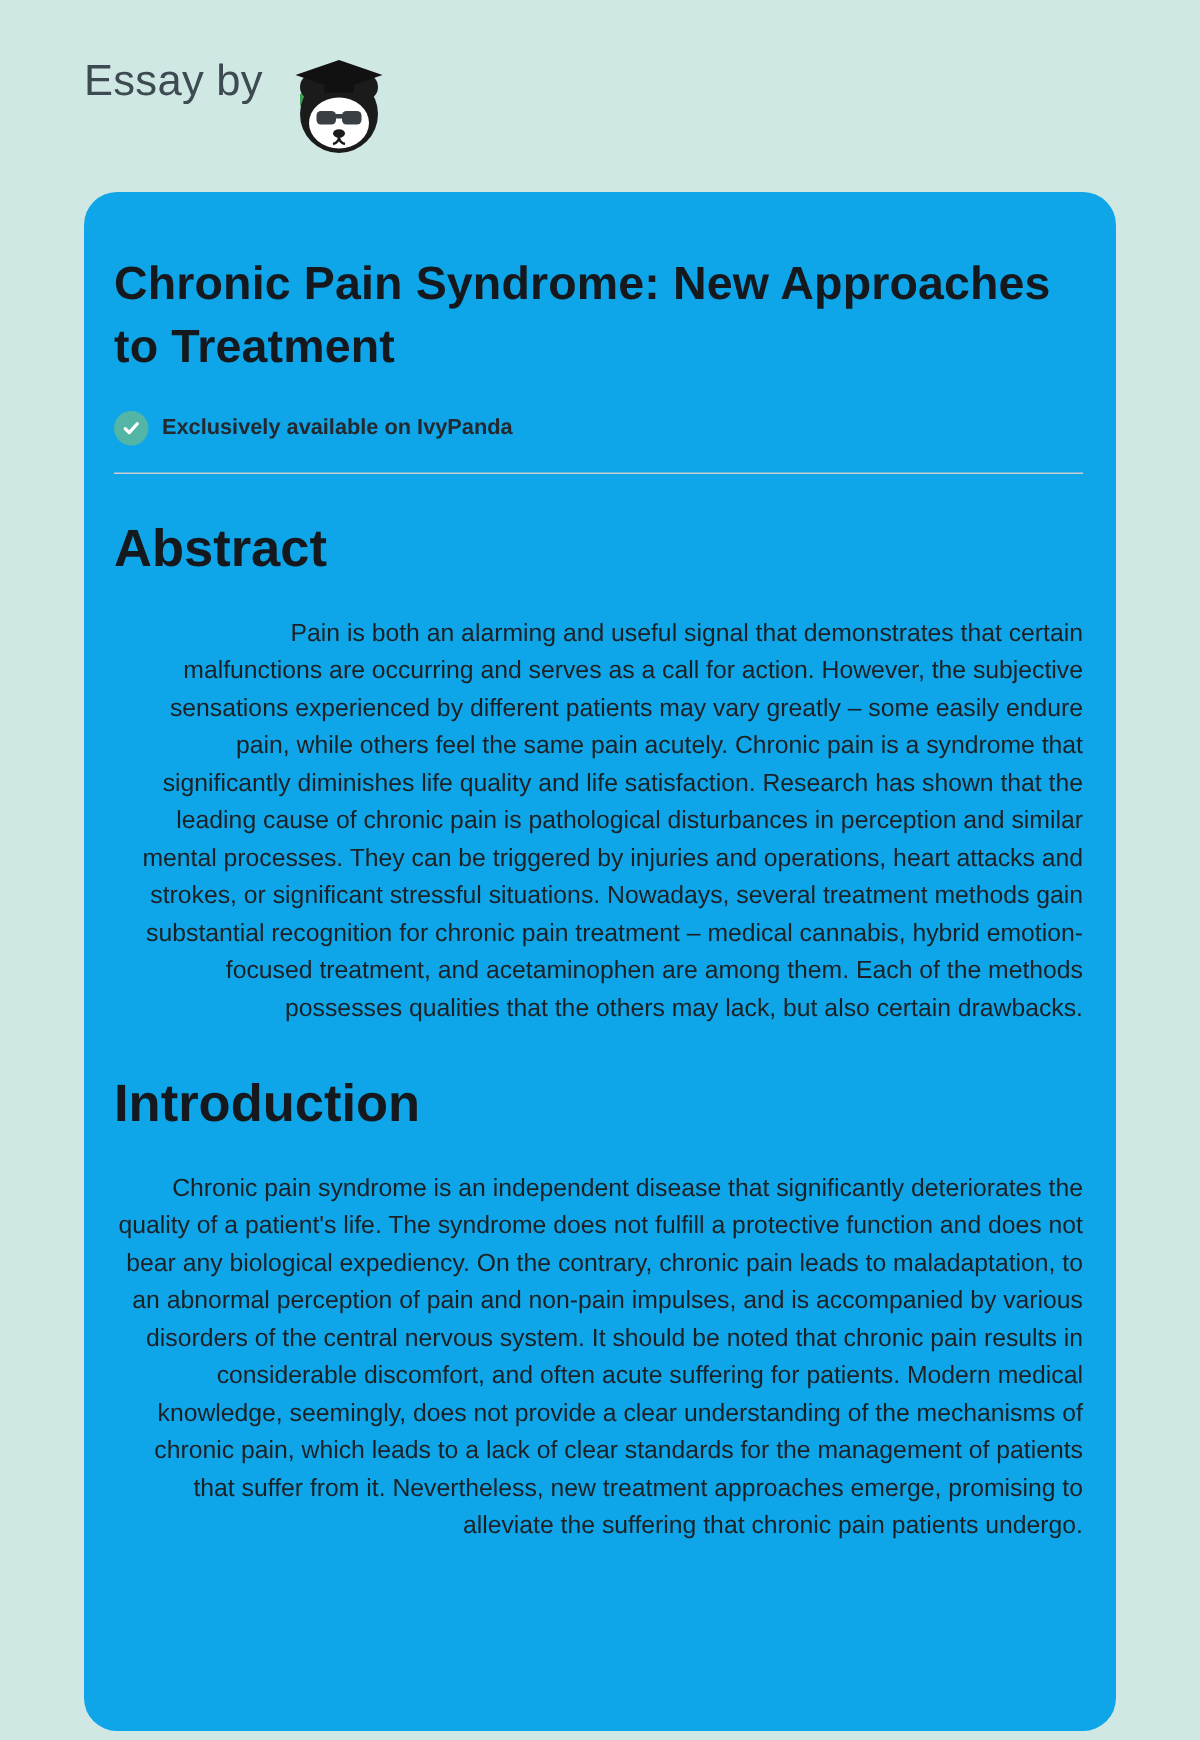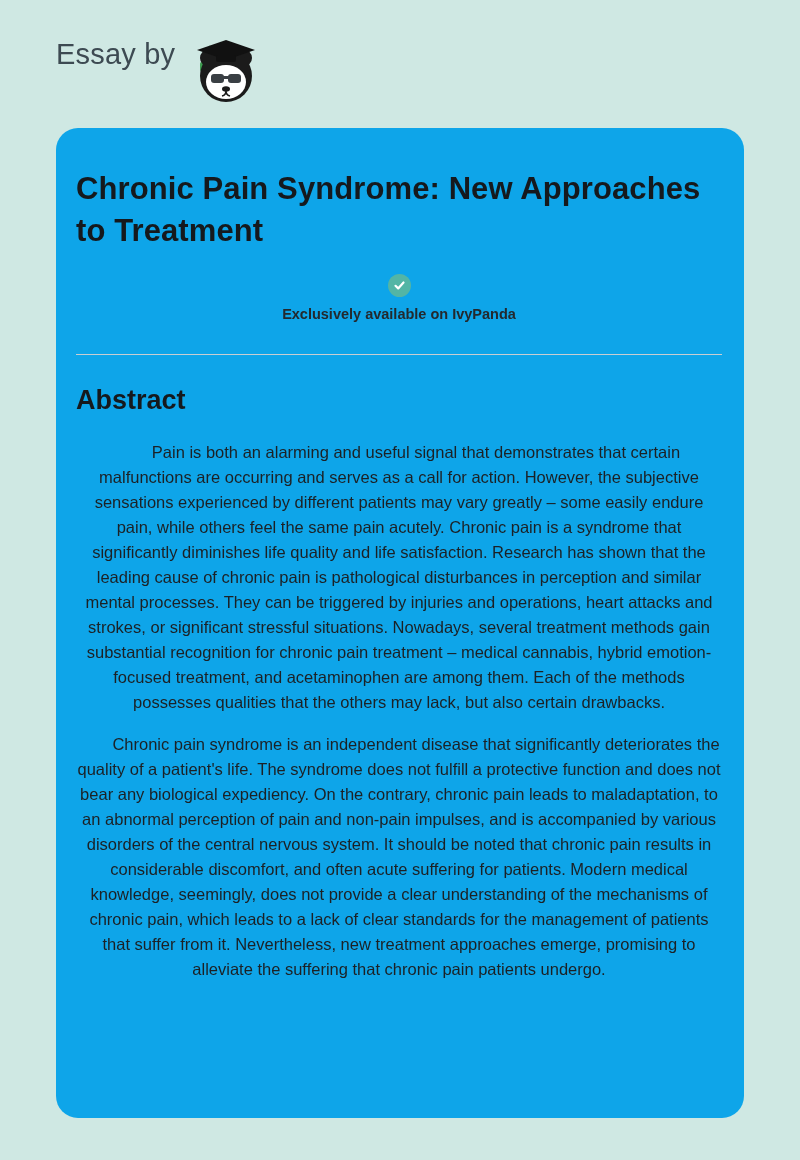--- a/index.html
+++ b/index.html
@@ -54,22 +54,21 @@
     line-height: 1.35;
     font-weight: 700;
     color: #15191d;
     margin-bottom: 22px;
     letter-spacing: 0.1px;
   }
   .badge-row {
     display: flex;
     align-items: center;
     gap: 9px;
-    margin-bottom: 32px;
-    flex-direction: column;
+    margin-bottom: 18px;
   }
   .check-circle {
     width: 23px;
     height: 23px;
     border-radius: 50%;
     background: #53b5a5;
     display: flex;
     align-items: center;
     justify-content: center;
     flex: 0 0 auto;
@@ -78,32 +77,32 @@
     font-size: 14.5px;
     font-weight: 700;
     color: #23292e;
   }
   .divider {
     border: none;
     border-top: 1px solid #c9ced2;
     margin: 0 0 26px 0;
   }
   .section-heading {
-    font-size: 27px;
+    font-size: 35px;
     font-weight: 700;
     color: #15191d;
     margin: 30px 0 24px 0;
   }
   .body-paragraph {
     font-size: 16.5px;
     line-height: 1.52;
     color: #1c2125;
     text-indent: 34px;
     margin-bottom: 16px;
-    text-align: center;
+    text-align: right;
   }
 </style>
 </head>
 <body>
 
 <header class="site-header">
   <span class="essay-by">Essay by</span>
 
   <span class="logo-wrap">
 
@@ -146,15 +145,16 @@
   </div>
 
   <hr class="divider">
 
   <section>
     <h2 class="section-heading">Abstract</h2>
     <p class="body-paragraph">Pain is both an alarming and useful signal that demonstrates that certain malfunctions are occurring and serves as a call for action. However, the subjective sensations experienced by different patients may vary greatly – some easily endure pain, while others feel the same pain acutely. Chronic pain is a syndrome that significantly diminishes life quality and life satisfaction. Research has shown that the leading cause of chronic pain is pathological disturbances in perception and similar mental processes. They can be triggered by injuries and operations, heart attacks and strokes, or significant stressful situations. Nowadays, several treatment methods gain substantial recognition for chronic pain treatment – medical cannabis, hybrid emotion-focused treatment, and acetaminophen are among them. Each of the methods possesses qualities that the others may lack, but also certain drawbacks.</p>
   </section>
 
   <section>
+    <h2 class="section-heading">Introduction</h2>
     <p class="body-paragraph">Chronic pain syndrome is an independent disease that significantly deteriorates the quality of a patient's life. The syndrome does not fulfill a protective function and does not bear any biological expediency. On the contrary, chronic pain leads to maladaptation, to an abnormal perception of pain and non-pain impulses, and is accompanied by various disorders of the central nervous system. It should be noted that chronic pain results in considerable discomfort, and often acute suffering for patients. Modern medical knowledge, seemingly, does not provide a clear understanding of the mechanisms of chronic pain, which leads to a lack of clear standards for the management of patients that suffer from it. Nevertheless, new treatment approaches emerge, promising to alleviate the suffering that chronic pain patients undergo.</p>
   </section>
 </main>
 
 </body></html>

